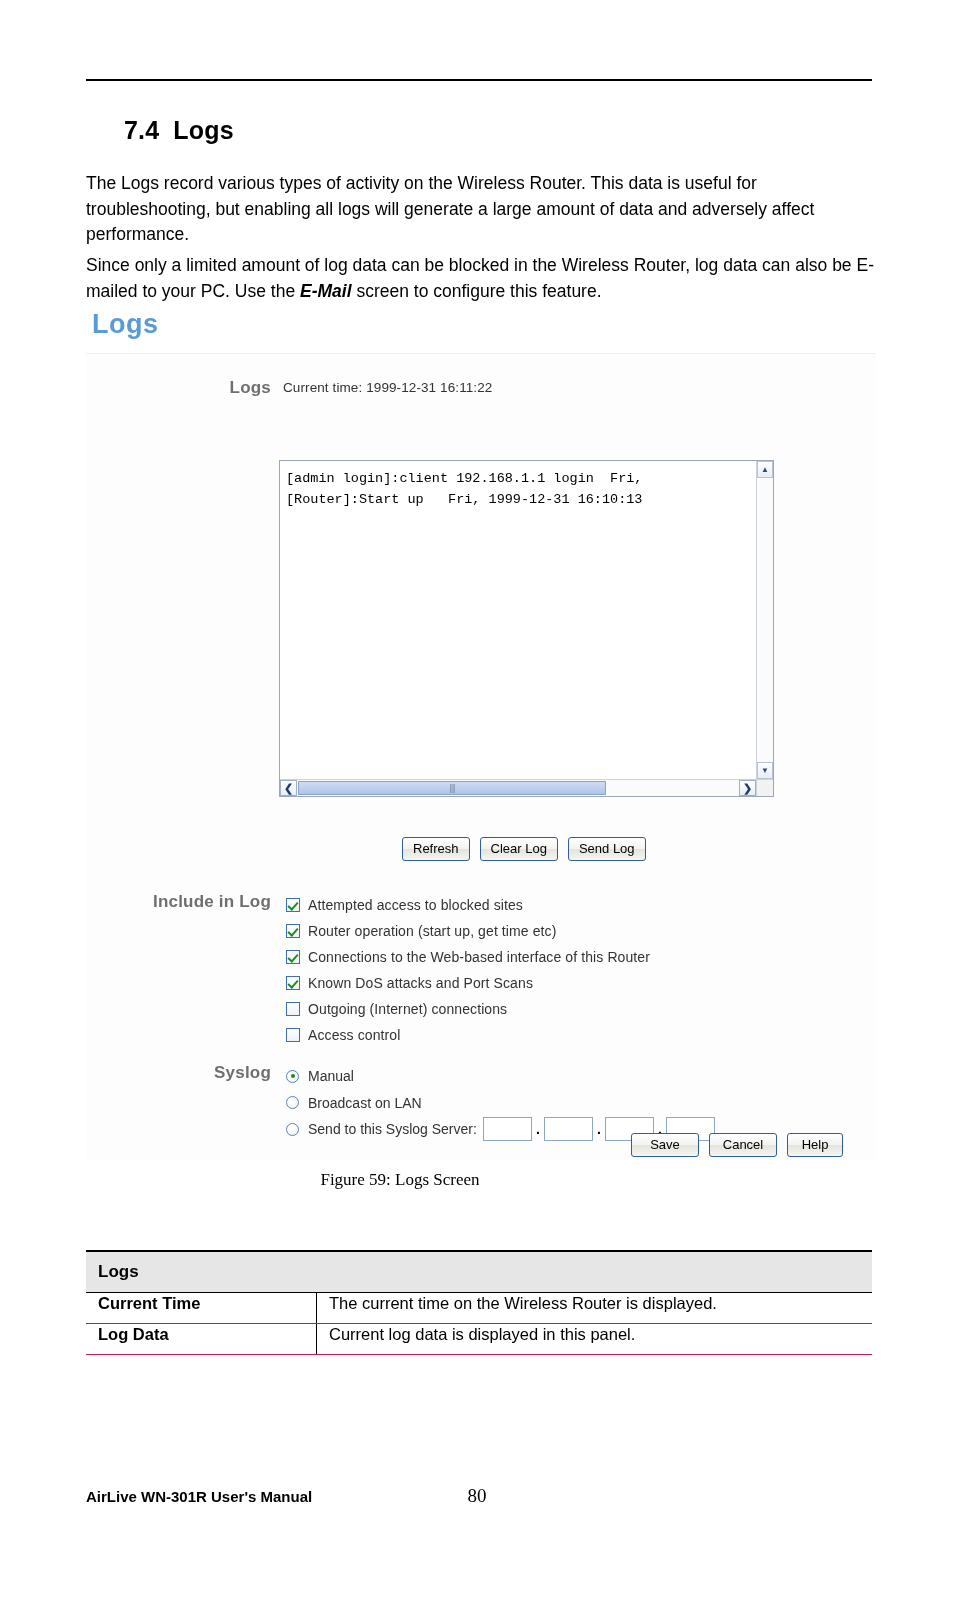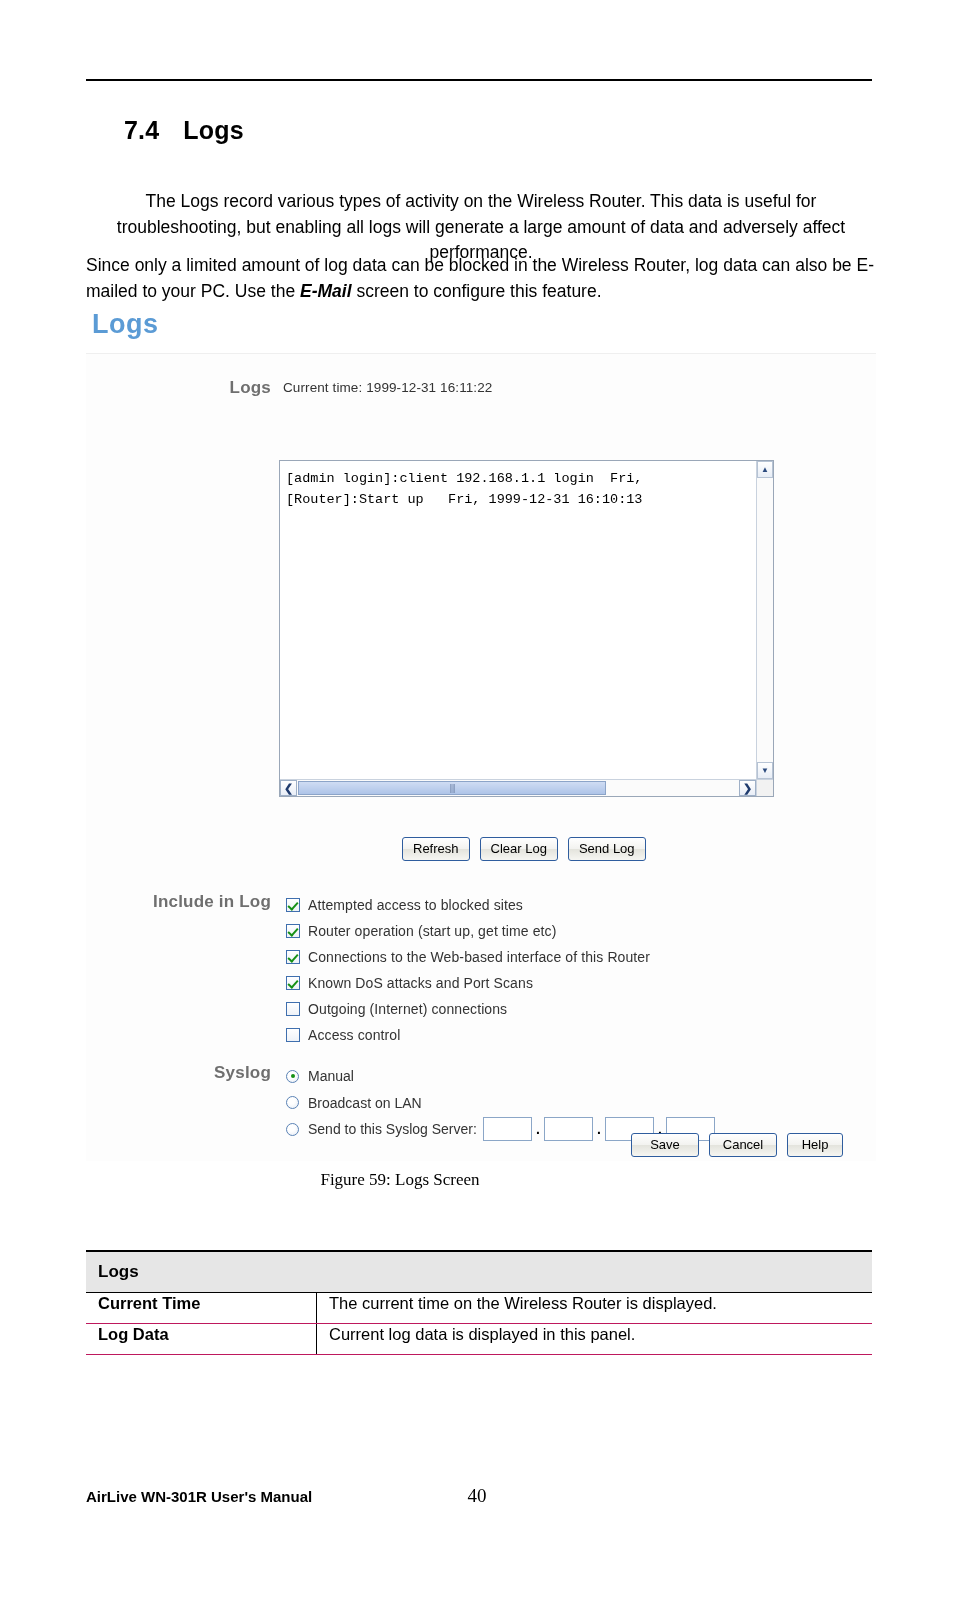--- a/index.html
+++ b/index.html
@@ -34,32 +34,32 @@
 
   
   .sec-heading {
     position: absolute;
     left: 124px;
     top: 116px;
     font-size: 25px;
     font-weight: bold;
     letter-spacing: 0.2px;
   }
-  .sec-heading .num { margin-right: 24px; }
+  .sec-heading .num { margin-right: 14px; }
 
   
   .para {
     position: absolute;
     left: 86px;
     width: 790px;
     font-size: 17.5px;
     line-height: 25.5px;
     text-align: left;
   }
-  .para.p1 { top: 189px; text-align: center; }
+  .para.p1 { top: 171px; }
   .para.p2 { top: 253px; }
   .para b { font-weight: bold; font-style: italic; }
 
   
   .shot {
     position: absolute;
     left: 86px;
     top: 305px;
     width: 790px;
     height: 855px;
@@ -528,15 +528,15 @@
       <td class="val">The current time on the Wireless Router is displayed.</td>
     </tr>
     <tr>
       <td class="key">Log Data</td>
       <td class="val">Current log data is displayed in this panel.</td>
     </tr>
   </tbody>
     </table>
 
   <div class="footer-left">AirLive WN-301R User's Manual</div>
-  <div class="footer-page">40</div>
+  <div class="footer-page">80</div>
 
 </div>
 
 </body></html>

